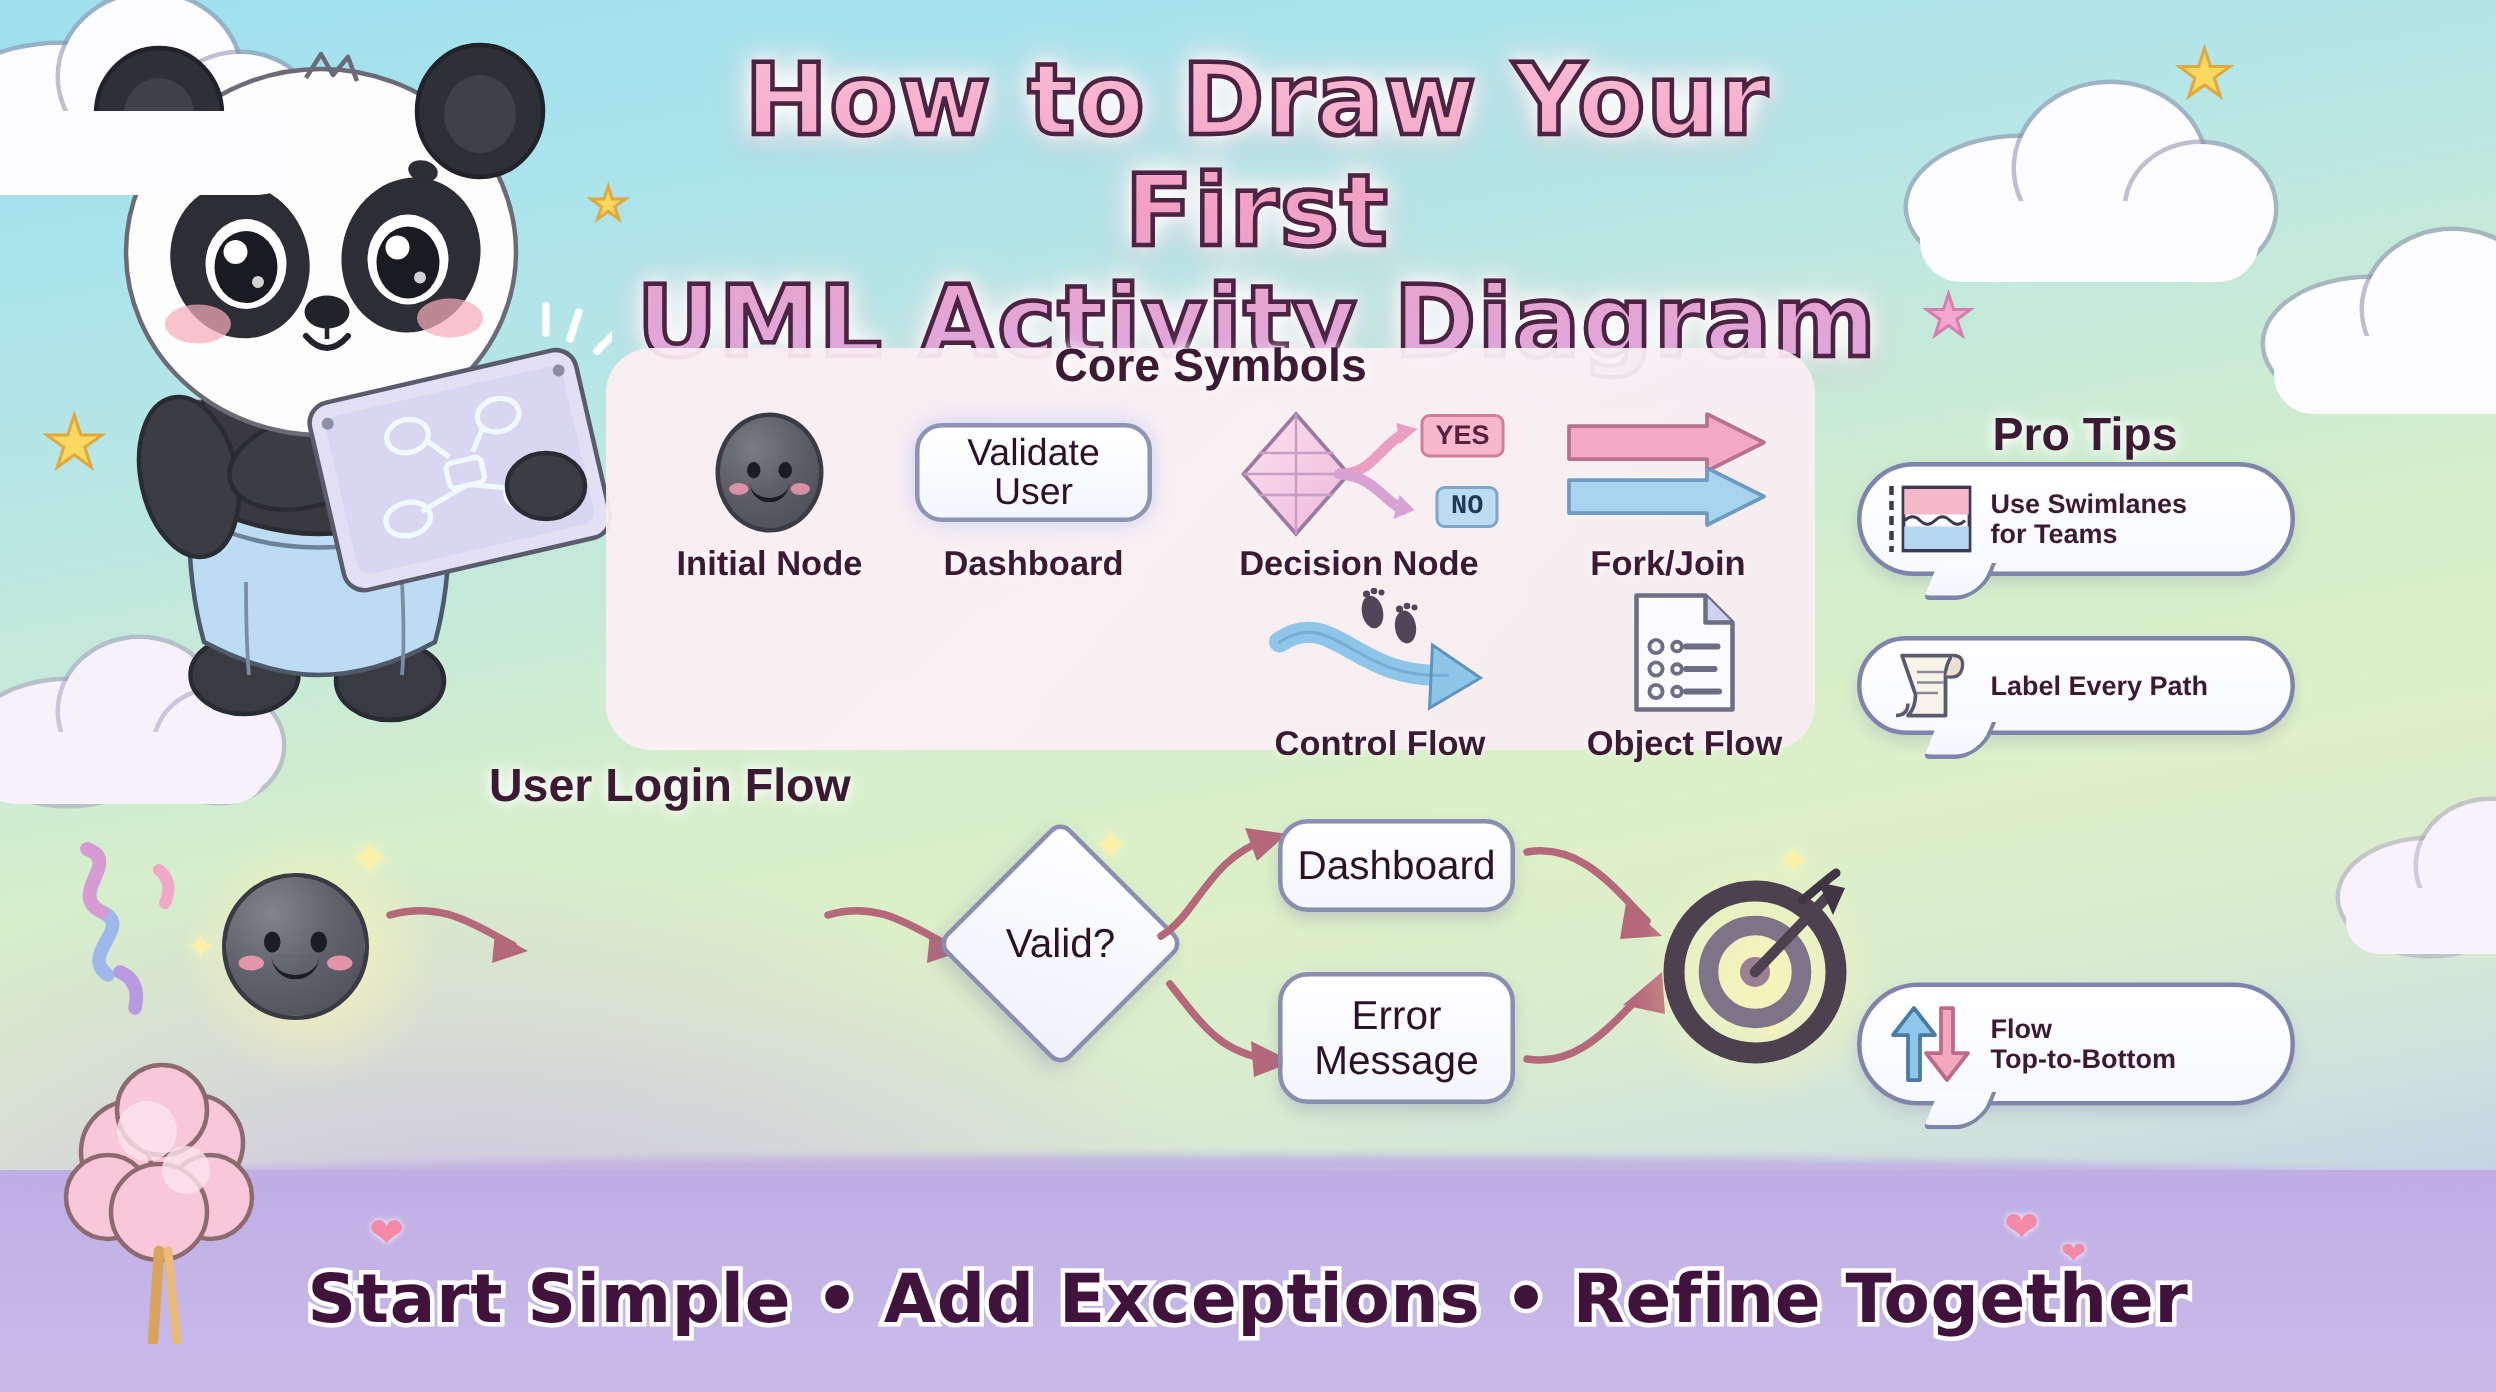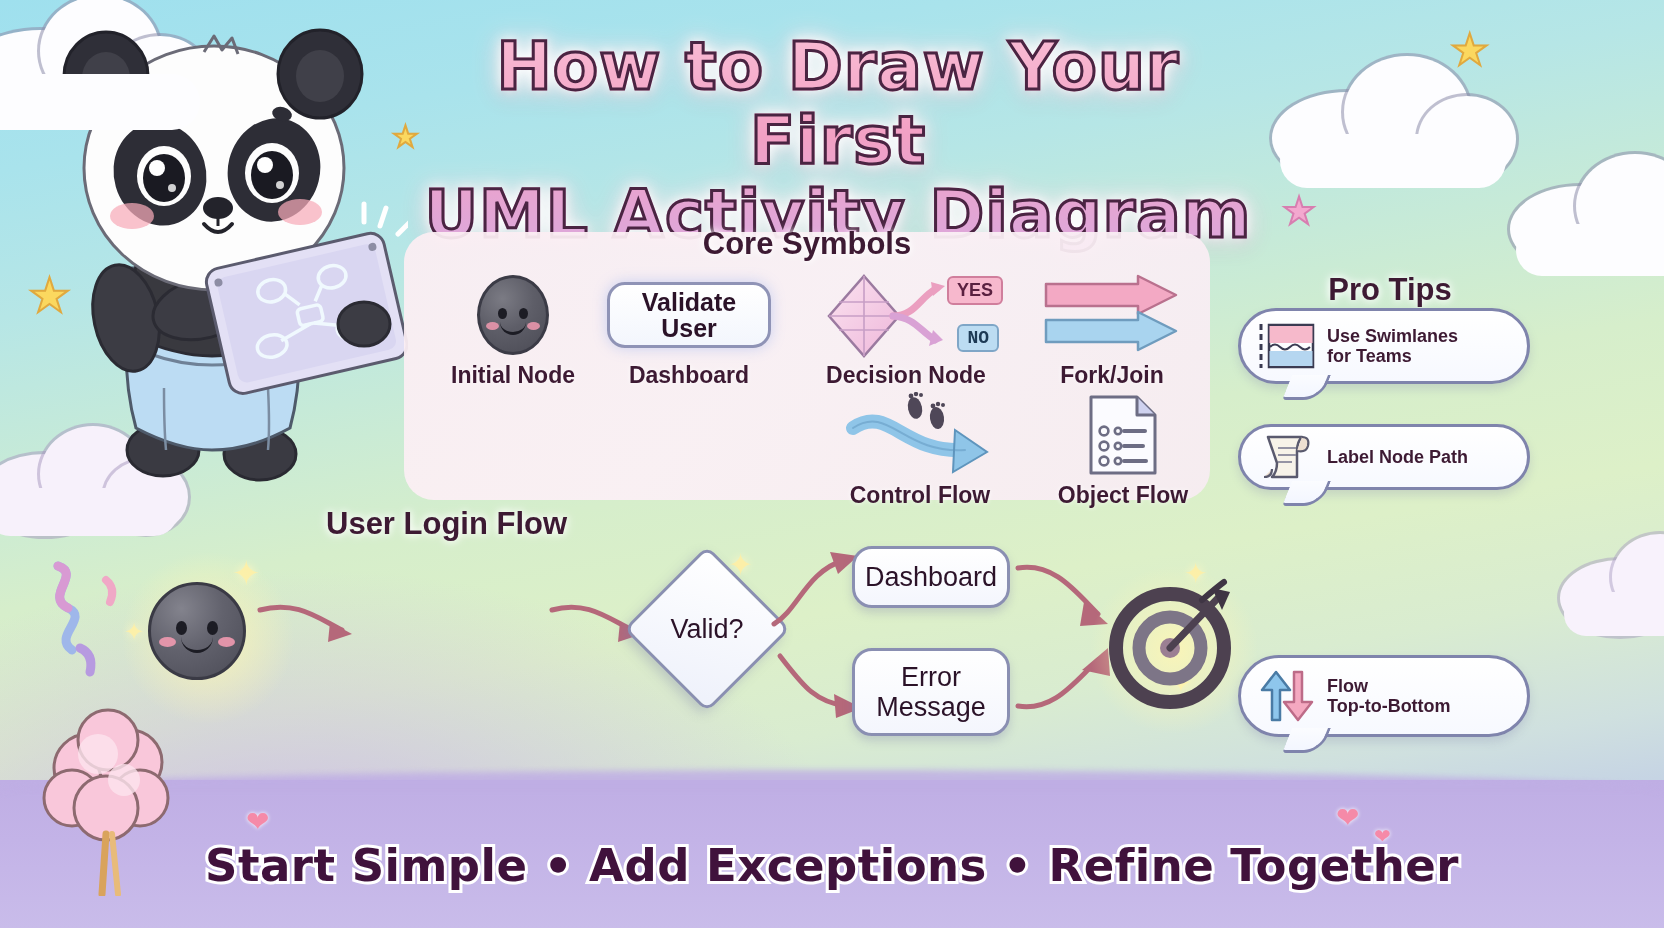--- a/index.html
+++ b/index.html
@@ -126,21 +126,21 @@
     position: absolute; width: 26px; height: 13px; left: 50%; margin-left: -13px; top: 44px;
     border-bottom: 3px solid #1c1c24; border-radius: 0 0 26px 26px;
   }
 
   
   .actbox {
     background: linear-gradient(180deg,#ffffff 0%, #f3f6fd 100%);
     border: 3px solid #8f93b6;
     border-radius: 18px;
     padding: 4px 32px;
-    font-size: 25px; font-weight: 700; color: #2b1228; line-height: 1.05;
+    font-size: 25px; font-weight: 400; color: #2b1228; line-height: 1.05;
     box-shadow: 0 0 14px rgba(190,200,240,.8);
   }
 
   
   .diamond-art { position: relative; width: 180px; height: 86px; }
   .gem {
     position: absolute; left: 4px; top: 2px; width: 74px; height: 84px;
   }
   .chip {
     position: absolute; font-size: 18px; font-weight: bold;
@@ -601,21 +601,21 @@
         <path d="M10 6 H44 q-5 5 -5 14 V46 H14 q5 -5 5 -14 Z" fill="#f7f3e9" stroke="#5a5a6e" stroke-width="2.5" stroke-linejoin="round"></path>
         <path d="M44 6 q8 0 6 9 q-2 7 -11 5" fill="#eddfd1" stroke="#5a5a6e" stroke-width="2.2"></path>
         <path d="M6 46 q8 0 8 -8" fill="#eddfd1" stroke="#5a5a6e" stroke-width="2.2"></path>
         <g stroke="#8a8a9c" stroke-width="1.8">
           <path d="M20 17 H38"></path>
             <path d="M20 24 H38"></path>
             <path d="M20 31 H34"></path>
         </g>
       </svg>
     </div>
-    <div class="tip-text">Label Node Path</div>
+    <div class="tip-text">Label Every Path</div>
   </div>
 
 
   <div class="bubble" style="left:1238px; top:655px; width:292px; height:82px;">
     <div class="tip-icon">
       <svg width="60" height="56" viewBox="0 0 60 56">
         <path d="M16 52 V22 H6 L20 4 L34 22 H24 V52 Z" fill="#8ec6ec" stroke="#4a7ba5" stroke-width="2.5" stroke-linejoin="round"></path>
         <path d="M38 4 V34 H28 L42 52 L56 34 H46 V4 Z" fill="#f4a8c0" stroke="#bd6b88" stroke-width="2.5" stroke-linejoin="round"></path>
       </svg>
     </div>

